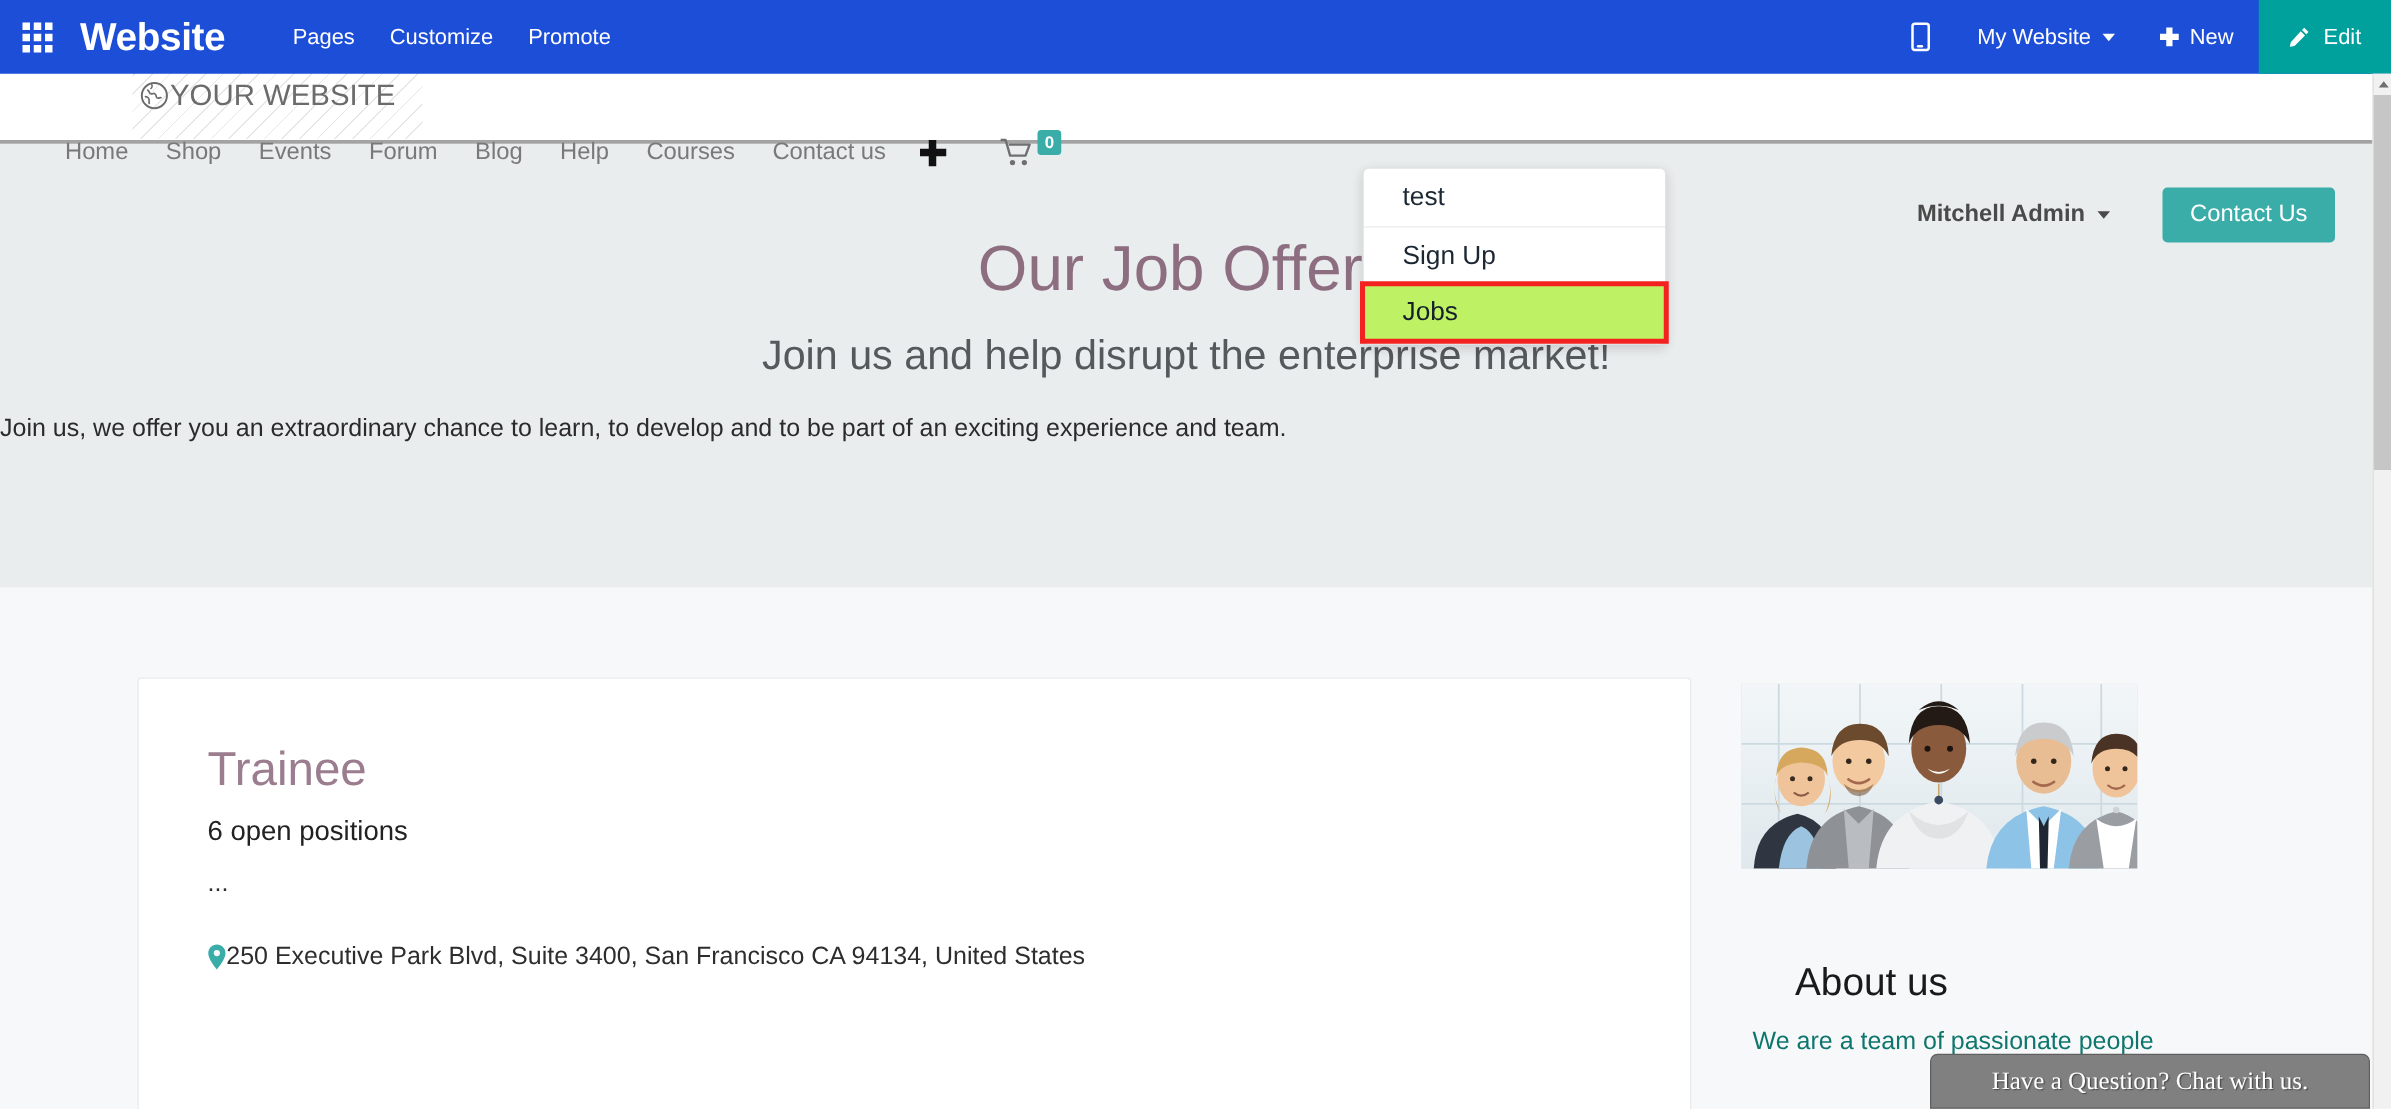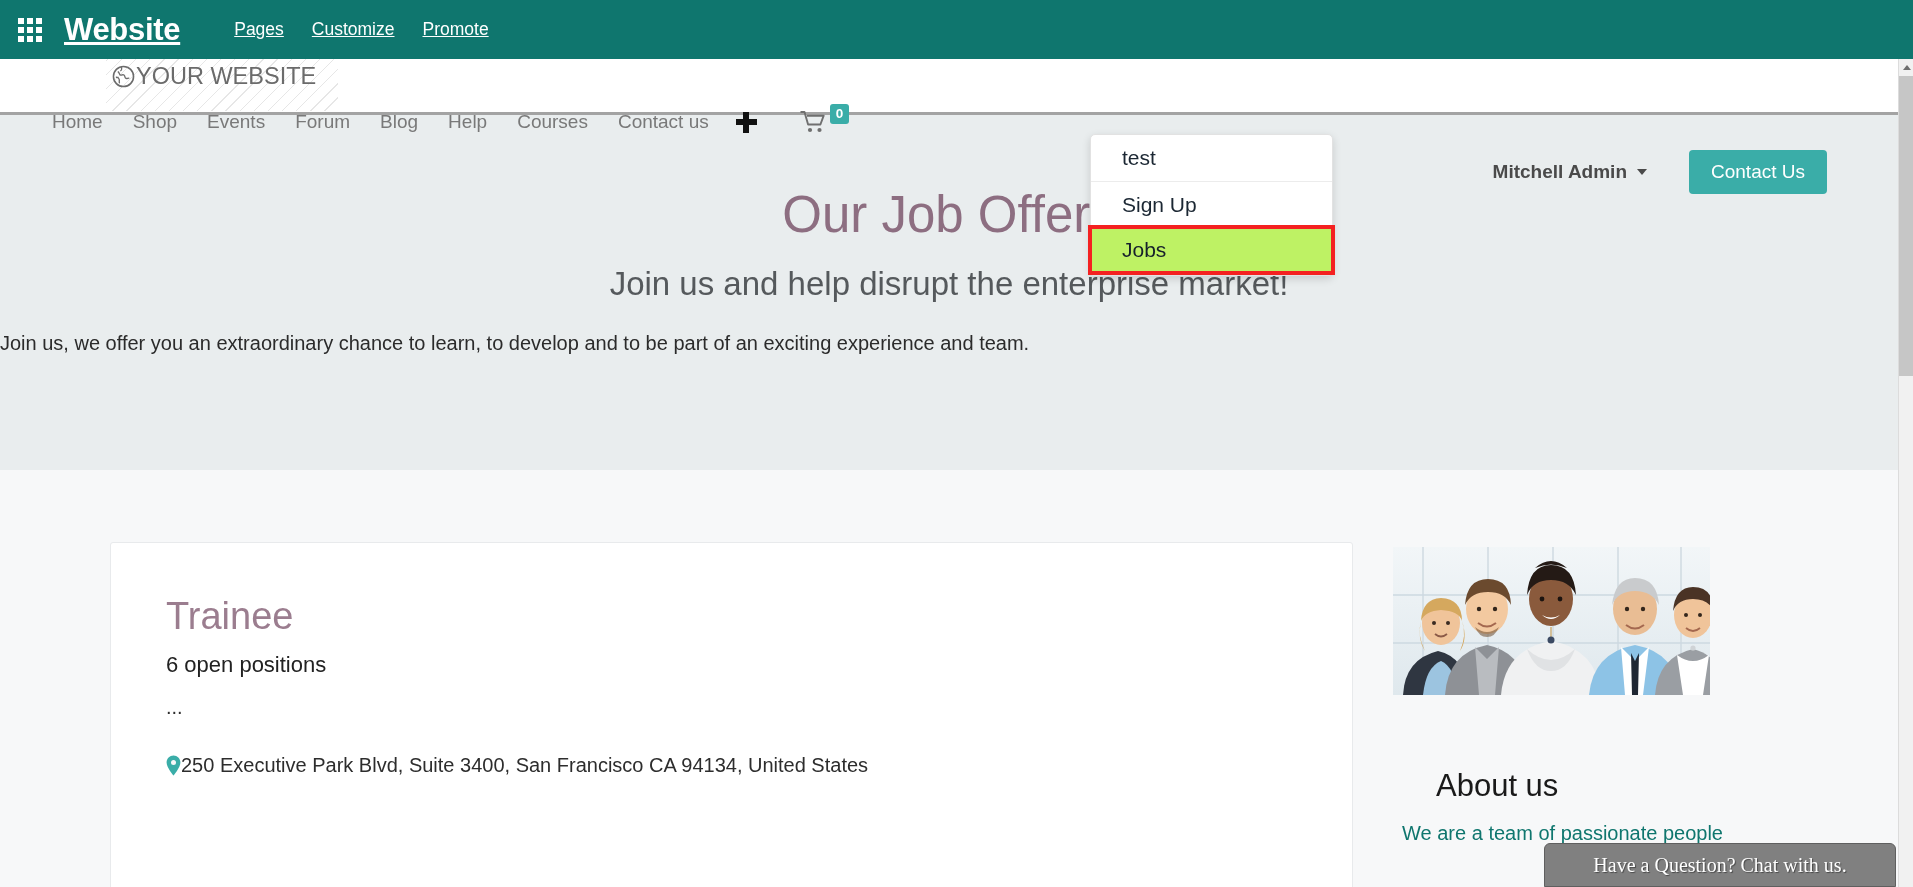--- a/index.html
+++ b/index.html
@@ -7,25 +7,24 @@
     width: 1913px; height: 887px;
     overflow: hidden;
     font-family: "Liberation Sans", sans-serif;
     background: #ffffff;
   }
 
   
   #odoo-topbar {
     position: absolute; top: 0; left: 0;
     width: 1913px; height: 59px;
-    background: #0f766e;
+    background: #1d4ed8;
     display: flex; align-items: center;
     color: #ffffff;
     z-index: 200;
-    text-decoration: underline;
   }
   #apps-grid {
     width: 60px; height: 59px;
     display: flex; align-items: center; justify-content: center;
     cursor: pointer;
   }
   .grid-dots {
     display: grid;
     grid-template-columns: repeat(3, 6px);
     grid-template-rows: repeat(3, 6px);
@@ -147,21 +146,21 @@
   #cart-badge {
     background: #3AADA8; color: #ffffff;
     font-size: 13.5px; font-weight: bold;
     border-radius: 3px;
     padding: 2px 6px;
     margin-left: 3px; margin-top: -16px;
     line-height: 1.2;
   }
   #header-right {
     margin-left: auto; display: flex; align-items: center; gap: 0;
-    margin-right: 71px;
+    margin-right: 30px;
   }
   #user-menu {
     font-size: 19px; font-weight: bold; color: #4a4a4a;
     display: flex; align-items: center; gap: 10px;
     cursor: pointer; margin-right: 42px;
   }
   .caret-dark {
     width: 0; height: 0;
     border-left: 5px solid transparent;
     border-right: 5px solid transparent;
@@ -343,20 +342,45 @@
         <i></i>
     </div>
   </div>
 
   <div id="brand-name">Website</div>
 
   <a class="topmenu">Pages</a>
   <a class="topmenu">Customize</a>
   <a class="topmenu">Promote</a>
 
+  <div id="topbar-right">
+
+    <div id="mobile-preview-btn">
+      <span class="phone-ico"></span>
+    </div>
+
+    <div id="my-website-btn">
+      <span>My Website</span>
+      <span class="caret-down"></span>
+    </div>
+
+    <div id="new-btn">
+      <span class="plus-ico"></span>
+      <span>New</span>
+    </div>
+
+    <div id="edit-btn">
+      <span class="pencil-ico">
+        <svg width="17" height="17" viewBox="0 0 17 17">
+            <path d="M12.4 1.2l3.4 3.4-1.8 1.8-3.4-3.4zM9.6 4l3.4 3.4L4.6 15.7 0.9 16.4l0.7-3.7z" fill="#ffffff"></path>
+          </svg>
+      </span>
+      <span>Edit</span>
+    </div>
+  </div>
 </div>
 
 <div id="site-header">
 
   <div id="site-logo">
     <div id="logo-hatch"></div>
     <span>
       <svg id="logo-globe" viewBox="0 0 24 24">
         <circle cx="12" cy="12" r="10.5" fill="none" stroke="#6b6b6b" stroke-width="1.6"></circle>
         <path d="M6 7c2 1 1.5 3 3 3.5s2-1 3.5 0 .5 3 2 3.5 2.5-1 3.5 0M4 13c1.5-.5 3 .5 3.5 2s-.5 3 .5 4" fill="none" stroke="#6b6b6b" stroke-width="1.4"></path>

